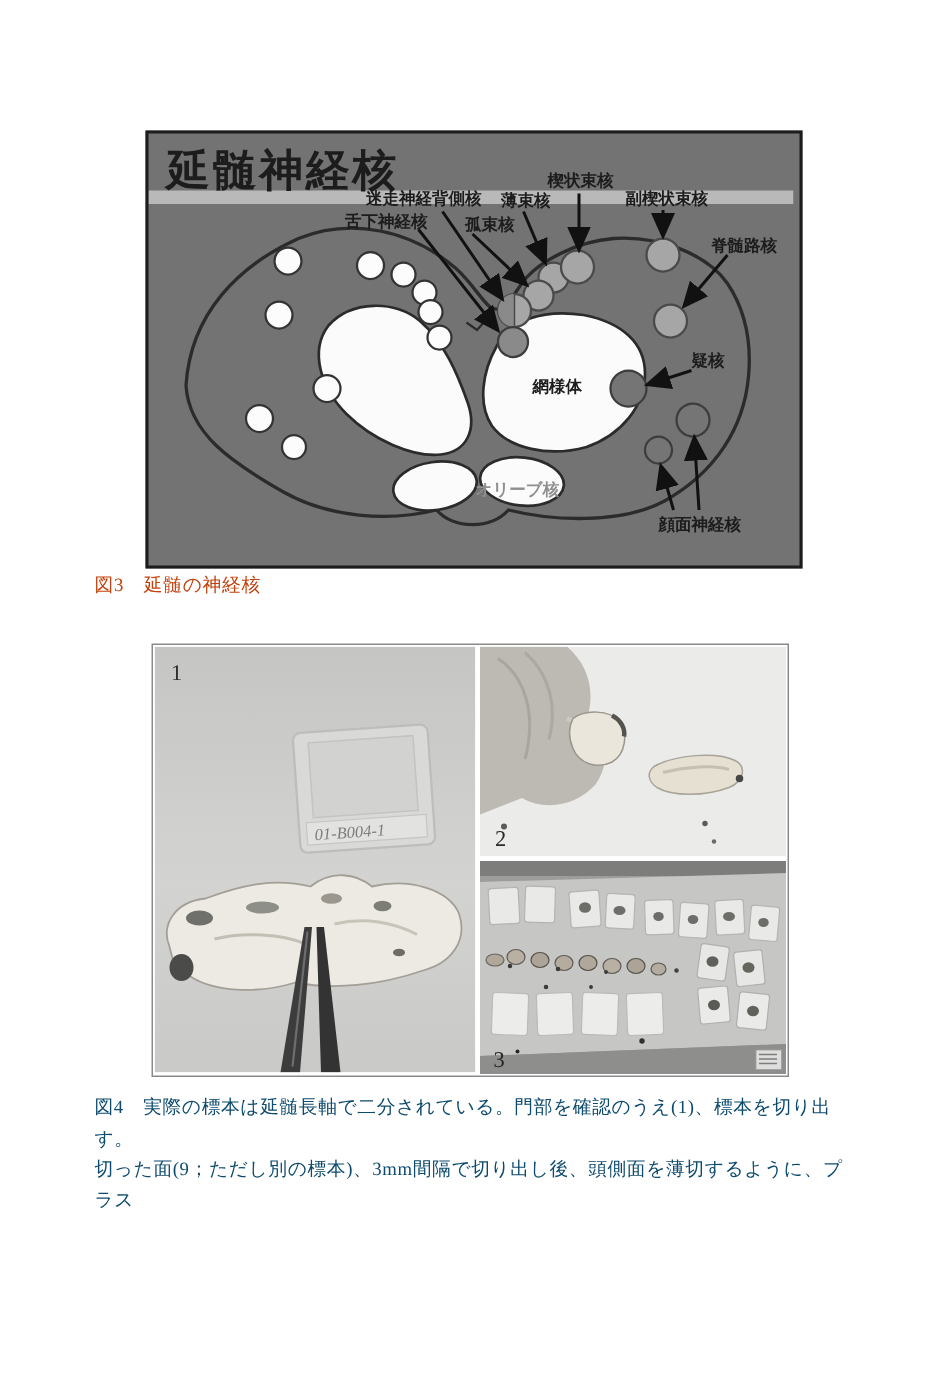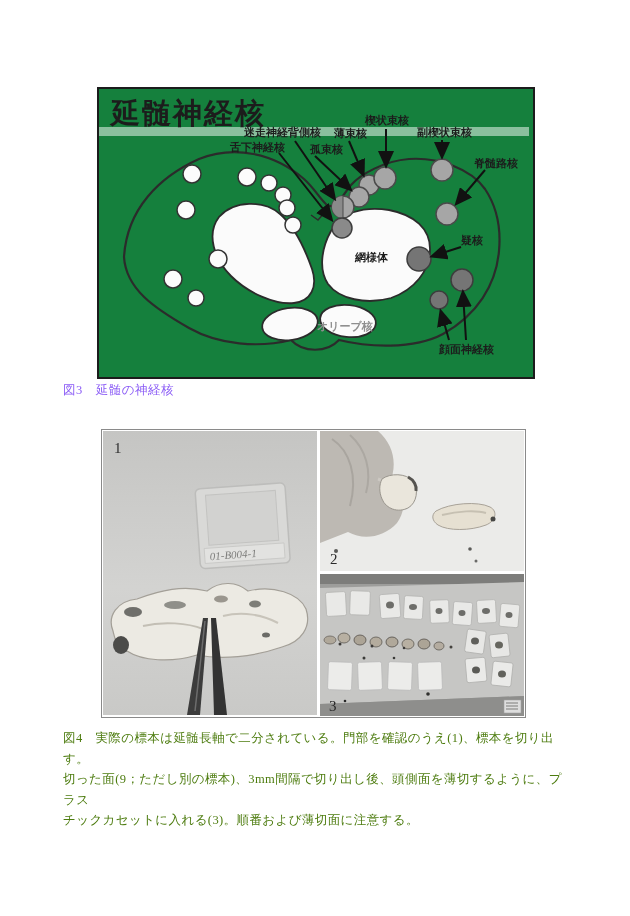--- a/index.html
+++ b/index.html
@@ -1,30 +1,30 @@
 <!DOCTYPE html>
 <html><head>
 <meta charset="utf-8">
 <style>
   html,body{margin:0;padding:0;background:#ffffff;}
   .page{position:relative;width:630px;height:916px;background:#ffffff;overflow:hidden;
         font-family:"Liberation Serif", serif;color:#222;}
   .fig3-box{position:absolute;left:97px;top:87px;width:434px;height:288px;
-            border:2px solid #1c1c1c;background:#15803d;}
+            border:2px solid #1c1c1c;background:#737373;}
   .fig3-box svg{display:block;}
-  .caption3{position:absolute;left:63px;top:382px;font-size:12.5px;color:#8b5cf6;letter-spacing:0.5px;}
+  .caption3{position:absolute;left:63px;top:382px;font-size:12.5px;color:#c2410c;letter-spacing:0.5px;}
   .montage{position:absolute;left:102px;top:430px;width:423px;height:287px;
            background:#ffffff;outline:1px solid #8a8a8a;}
   .photo{position:absolute;overflow:hidden;}
   .photo svg{display:block;}
   .p1{left:1px;top:1px;width:214px;height:284px;}
   .p2{left:218px;top:1px;width:204px;height:140px;}
   .p3{left:218px;top:144px;width:204px;height:142px;}
   .caption4{position:absolute;left:63px;top:728px;width:512px;font-size:12.5px;
-            line-height:20.5px;color:#4d7c0f;letter-spacing:0.4px;}
+            line-height:20.5px;color:#0c4a6e;letter-spacing:0.4px;}
   .dlabel{font-family:"Liberation Sans", sans-serif;font-weight:bold;}
 </style>
 </head>
 <body>
 
 <div class="page">
 
   <div class="fig3-box">
     <svg width="430" height="284" viewBox="0 0 430 284">
       <defs>
@@ -277,16 +277,15 @@
         <line x1="186" y1="135" x2="198" y2="135" stroke="#7c7c7a" stroke-width="1"></line>
         <text x="9" y="137" font-size="15" fill="#262626" font-family="Liberation Serif, serif">3</text>
         <circle cx="25" cy="127" r="1.3" fill="#262626"></circle>
       </svg>
     </div>
   </div>
 
   <div class="caption4">
     <div>図4　実際の標本は延髄長軸で二分されている。門部を確認のうえ(1)、標本を切り出す。</div>
     <div>切った面(9；ただし別の標本)、3mm間隔で切り出し後、頭側面を薄切するように、プラス</div>
-    <div>チックカセットに入れる(3)。順番および薄切面に注意する。</div>
   </div>
 
 </div>
 
 </body></html>

